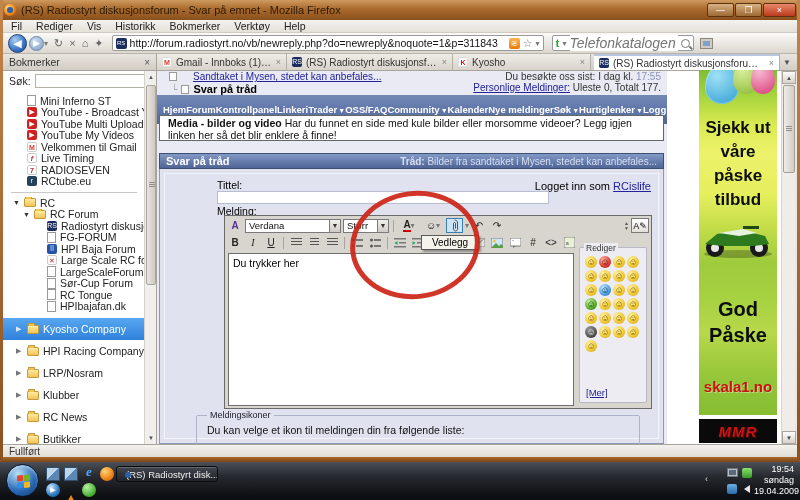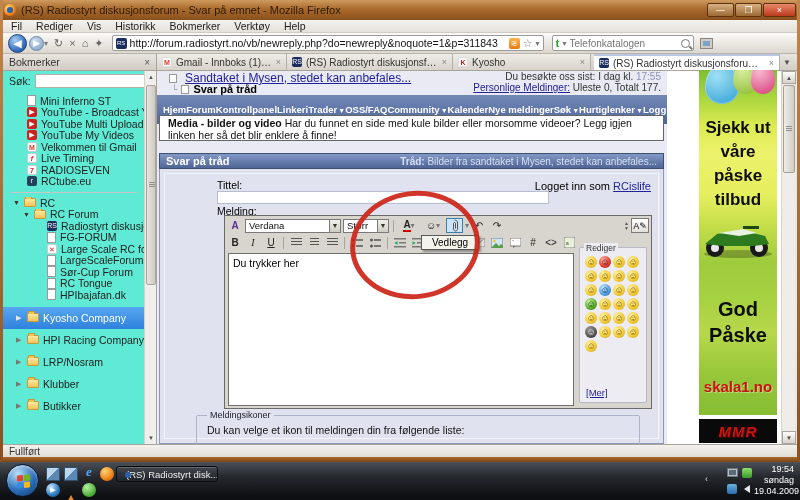--- a/index.html
+++ b/index.html
@@ -27,40 +27,40 @@
   .fwdbtn{width:15px;height:15px;border-radius:50%;background:radial-gradient(circle at 35% 30%,#cfe0f2,#7b9cc4);border:1px solid #6b86a8;color:#fff;font-size:9px;line-height:13px;text-align:center;margin-left:2px}
   .tbico{font-size:11px;color:#666;margin-left:6px}
   .urlbar{display:flex;align-items:center;margin-left:8px;width:432px;height:16px;background:#fff;border:1px solid #9b9b9b;border-radius:2px;padding:0 3px;gap:3px}
   .favi{width:11px;height:11px;background:#1b2c5e;color:#fff;font-size:6px;line-height:11px;text-align:center;border-radius:2px;flex:none}
   .urltext{flex:1;border:0;outline:none;font-size:10.5px;color:#111;min-width:0}
   .rss{width:11px;height:11px;border-radius:2px;background:linear-gradient(#ffb44d,#e87b0c);color:#fff;font-size:8px;line-height:11px;text-align:center;flex:none}
   .star{color:#8a8a8a;font-size:11px;line-height:11px}
   .caret{color:#777;font-size:8px}
   .searchbox{display:flex;align-items:center;margin-left:8px;width:142px;height:16px;background:#fff;border:1px solid #9b9b9b;border-radius:2px;padding:0 3px;gap:3px}
   .tlogo{color:#2e9e2e;font-weight:bold;font-size:12px;font-family:"Liberation Serif",serif}
-  .searchin{flex:1;border:0;outline:none;font-size:10px;color:#888;min-width:0}
+  .searchin{flex:1;border:0;outline:none;font-size:14px;font-style:italic;color:#888;min-width:0}
   .mag{width:9px;height:9px;border:1.5px solid #777;border-radius:50%;position:relative;flex:none}
   .mag::after{content:"";position:absolute;left:7px;top:7px;width:4px;height:1.5px;background:#777;transform:rotate(45deg)}
   .moni{width:13px;height:11px;background:#cfcbc4;border:1px solid #8d887f;margin-left:6px;position:relative}
   .moni::after{content:"";position:absolute;inset:2px;background:#7da2c8}
   
   .tabstrip{left:3px;top:54px;width:794px;height:17px;background:linear-gradient(#e8e4de,#d2cdc5);border-bottom:1px solid #a9a49b;display:flex}
   .sbhead{width:154px;height:100%;display:flex;align-items:center;padding:0 6px;font-size:10.5px;color:#333;border-right:1px solid #a9a49b}
   .sbhead .x{margin-left:auto;color:#555;font-size:10px}
   .tab{height:100%;display:flex;align-items:center;gap:4px;padding:0 5px;font-size:10px;color:#333;background:linear-gradient(#efece7,#d8d3cb);border-right:1px solid #b5b0a7;overflow:hidden;white-space:nowrap}
   .tab .x{color:#888;font-size:9px;margin-left:auto}
   .tab.active{background:#fff;border-top:2px solid #b8c6e0;font-weight:normal}
   .tab .lbl{overflow:hidden;text-overflow:ellipsis;flex:1}
   .tfav{width:10px;height:10px;flex:none;font-size:7px;line-height:10px;text-align:center;border-radius:2px}
   .tfav.gmail{background:#fff;color:#d93b2a;font-weight:bold;border:1px solid #ddd}
   .tfav.rs{background:#1b2c5e;color:#fff}
   .tfav.ky{background:#fff;color:#d11;font-weight:bold;border:1px solid #ddd}
   .tablist-arrow{width:14px;display:flex;align-items:center;justify-content:center;color:#555;font-size:8px}
   
-  .sidebar{left:3px;top:71px;width:154px;height:373px;background:#5eead4;border-right:1px solid #a9a49b;overflow:hidden;font-size:10.5px;color:#222}
+  .sidebar{left:3px;top:71px;width:154px;height:373px;background:#ffffff;border-right:1px solid #a9a49b;overflow:hidden;font-size:10.5px;color:#222}
   .sb-search{position:absolute;left:0;top:3px;width:100%;display:flex;align-items:center;gap:4px;padding:0 6px}
   .sb-search input{flex:1;height:14px;border:1px solid #b4b0a8;font-size:10px;padding:0 2px;min-width:0}
   .sb-list{position:absolute;left:0;top:24px;width:142px}
   .bmrow{display:flex;align-items:center;gap:4px;height:11.5px;padding-left:24px;white-space:nowrap;overflow:hidden}
   .bmrow.l1{padding-left:10px}.bmrow.l2{padding-left:20px}.bmrow.l3{padding-left:44px}
   .folderrow{display:flex;align-items:center;gap:4px;height:22px;padding-left:13px;white-space:nowrap}
   .folderrow.sel{background:linear-gradient(#57a7f0,var(--selection_blue));color:#fff;width:142px}
   .tri{font-size:7px;color:#777;width:7px;flex:none}
   .tri.open{color:#333}
   .fold{width:12px;height:9px;background:linear-gradient(#ffe9a0,#f2c455);border:1px solid #c49a3c;border-radius:1px;position:relative;flex:none}
@@ -72,21 +72,21 @@
   .i-rt{background:#24425e}.i-r7{background:#fff;color:#c22;border:1px solid #ccc;font-weight:bold}
   .i-rs{background:#1b2c5e}.i-hp{background:#2255aa}.i-ls{background:#fff;color:#c22;border:1px solid #ccc}
   .bmsep{height:1px;background:#c8c8c4;margin:5px 8px 4px 8px}
   .sb-scroll{position:absolute;right:0;top:0;width:12px;height:373px;background:#f1efeb;border-left:1px solid #d5d2cc}
   .sb-thumb{position:absolute;left:1px;top:14px;width:10px;height:200px;background:linear-gradient(90deg,#e8e5e0,#cfcac2);border:1px solid #aaa59c;border-radius:2px}
   .grip{position:absolute;left:2px;width:6px;height:1px;background:#938e85;box-shadow:0 2px 0 #938e85,0 4px 0 #938e85}
   .sb-arrow{position:absolute;left:0;width:12px;height:12px;font-size:6px;color:#555;text-align:center;line-height:12px}
   
   .content{left:157px;top:71px;width:622px;height:373px;background:#fff;overflow:hidden}
   .pagecol{position:absolute;left:0;top:0;width:510px;height:373px;background:#e9eaf3}
-  .crumb1{position:absolute;left:12px;top:0px;display:flex;gap:8px;align-items:center;font-size:12px}
+  .crumb1{position:absolute;left:12px;top:0px;display:flex;gap:16px;align-items:center;font-size:10px}
   .crumb1 a{color:var(--link_blue);text-decoration:underline}
   .crumb2{position:absolute;left:14px;top:12px;display:flex;gap:4px;align-items:center;font-size:11px;font-weight:bold;color:#000}
   .corner{color:#999;font-size:9px;font-weight:normal}
   .visit{position:absolute;right:6px;top:0px;font-size:10px;color:#333;text-align:center}
   .visit .dim{color:#8a93b8}
   .pmline{position:absolute;right:6px;top:11px;font-size:10px;color:#333;text-align:right}
   .pmline a{color:var(--link_blue);text-decoration:underline}
   .fnav{position:absolute;left:0;top:24px;width:510px;height:29px;background:linear-gradient(#7288b4,var(--nav_blue) 60%,#51658f);display:flex;align-items:center;justify-content:space-between;padding:0 6px;font-size:9.5px;font-weight:bold;color:#fff;white-space:nowrap}
   .fnav span{cursor:pointer}
   .fnav .c{font-size:7px;margin-left:1px}
@@ -294,20 +294,24 @@
         </div>
       <div class="bmrow l3">
           <span class="bmico i-rs">RS</span>
           <span>Radiostyrt diskusjonsf...</span>
         </div>
       <div class="bmrow l3">
           <span class="pg"></span>
           <span>FG-FORUM</span>
         </div>
       <div class="bmrow l3">
+          <span class="bmico i-hp">⠿</span>
+          <span>HPI Baja Forum</span>
+        </div>
+      <div class="bmrow l3">
           <span class="bmico i-ls">✕</span>
           <span>Large Scale RC forum ...</span>
         </div>
       <div class="bmrow l3">
           <span class="pg"></span>
           <span>LargeScaleForums - Y...</span>
         </div>
       <div class="bmrow l3">
           <span class="pg"></span>
           <span>Sør-Cup Forum</span>
@@ -333,20 +337,25 @@
         </div>
       <div class="folderrow">
           <span class="tri">▶</span>
           <span class="fold"></span>
           <span>LRP/Nosram</span>
         </div>
       <div class="folderrow">
           <span class="tri">▶</span>
           <span class="fold"></span>
           <span>Klubber</span>
+        </div>
+      <div class="folderrow">
+          <span class="tri">▶</span>
+          <span class="fold"></span>
+          <span>RC News</span>
         </div>
       <div class="folderrow">
           <span class="tri">▶</span>
           <span class="fold"></span>
           <span>Butikker</span>
         </div>
     </div>
     <div class="sb-scroll">
       <div class="sb-arrow" style="top:0">▲</div>
       <div class="sb-thumb">

